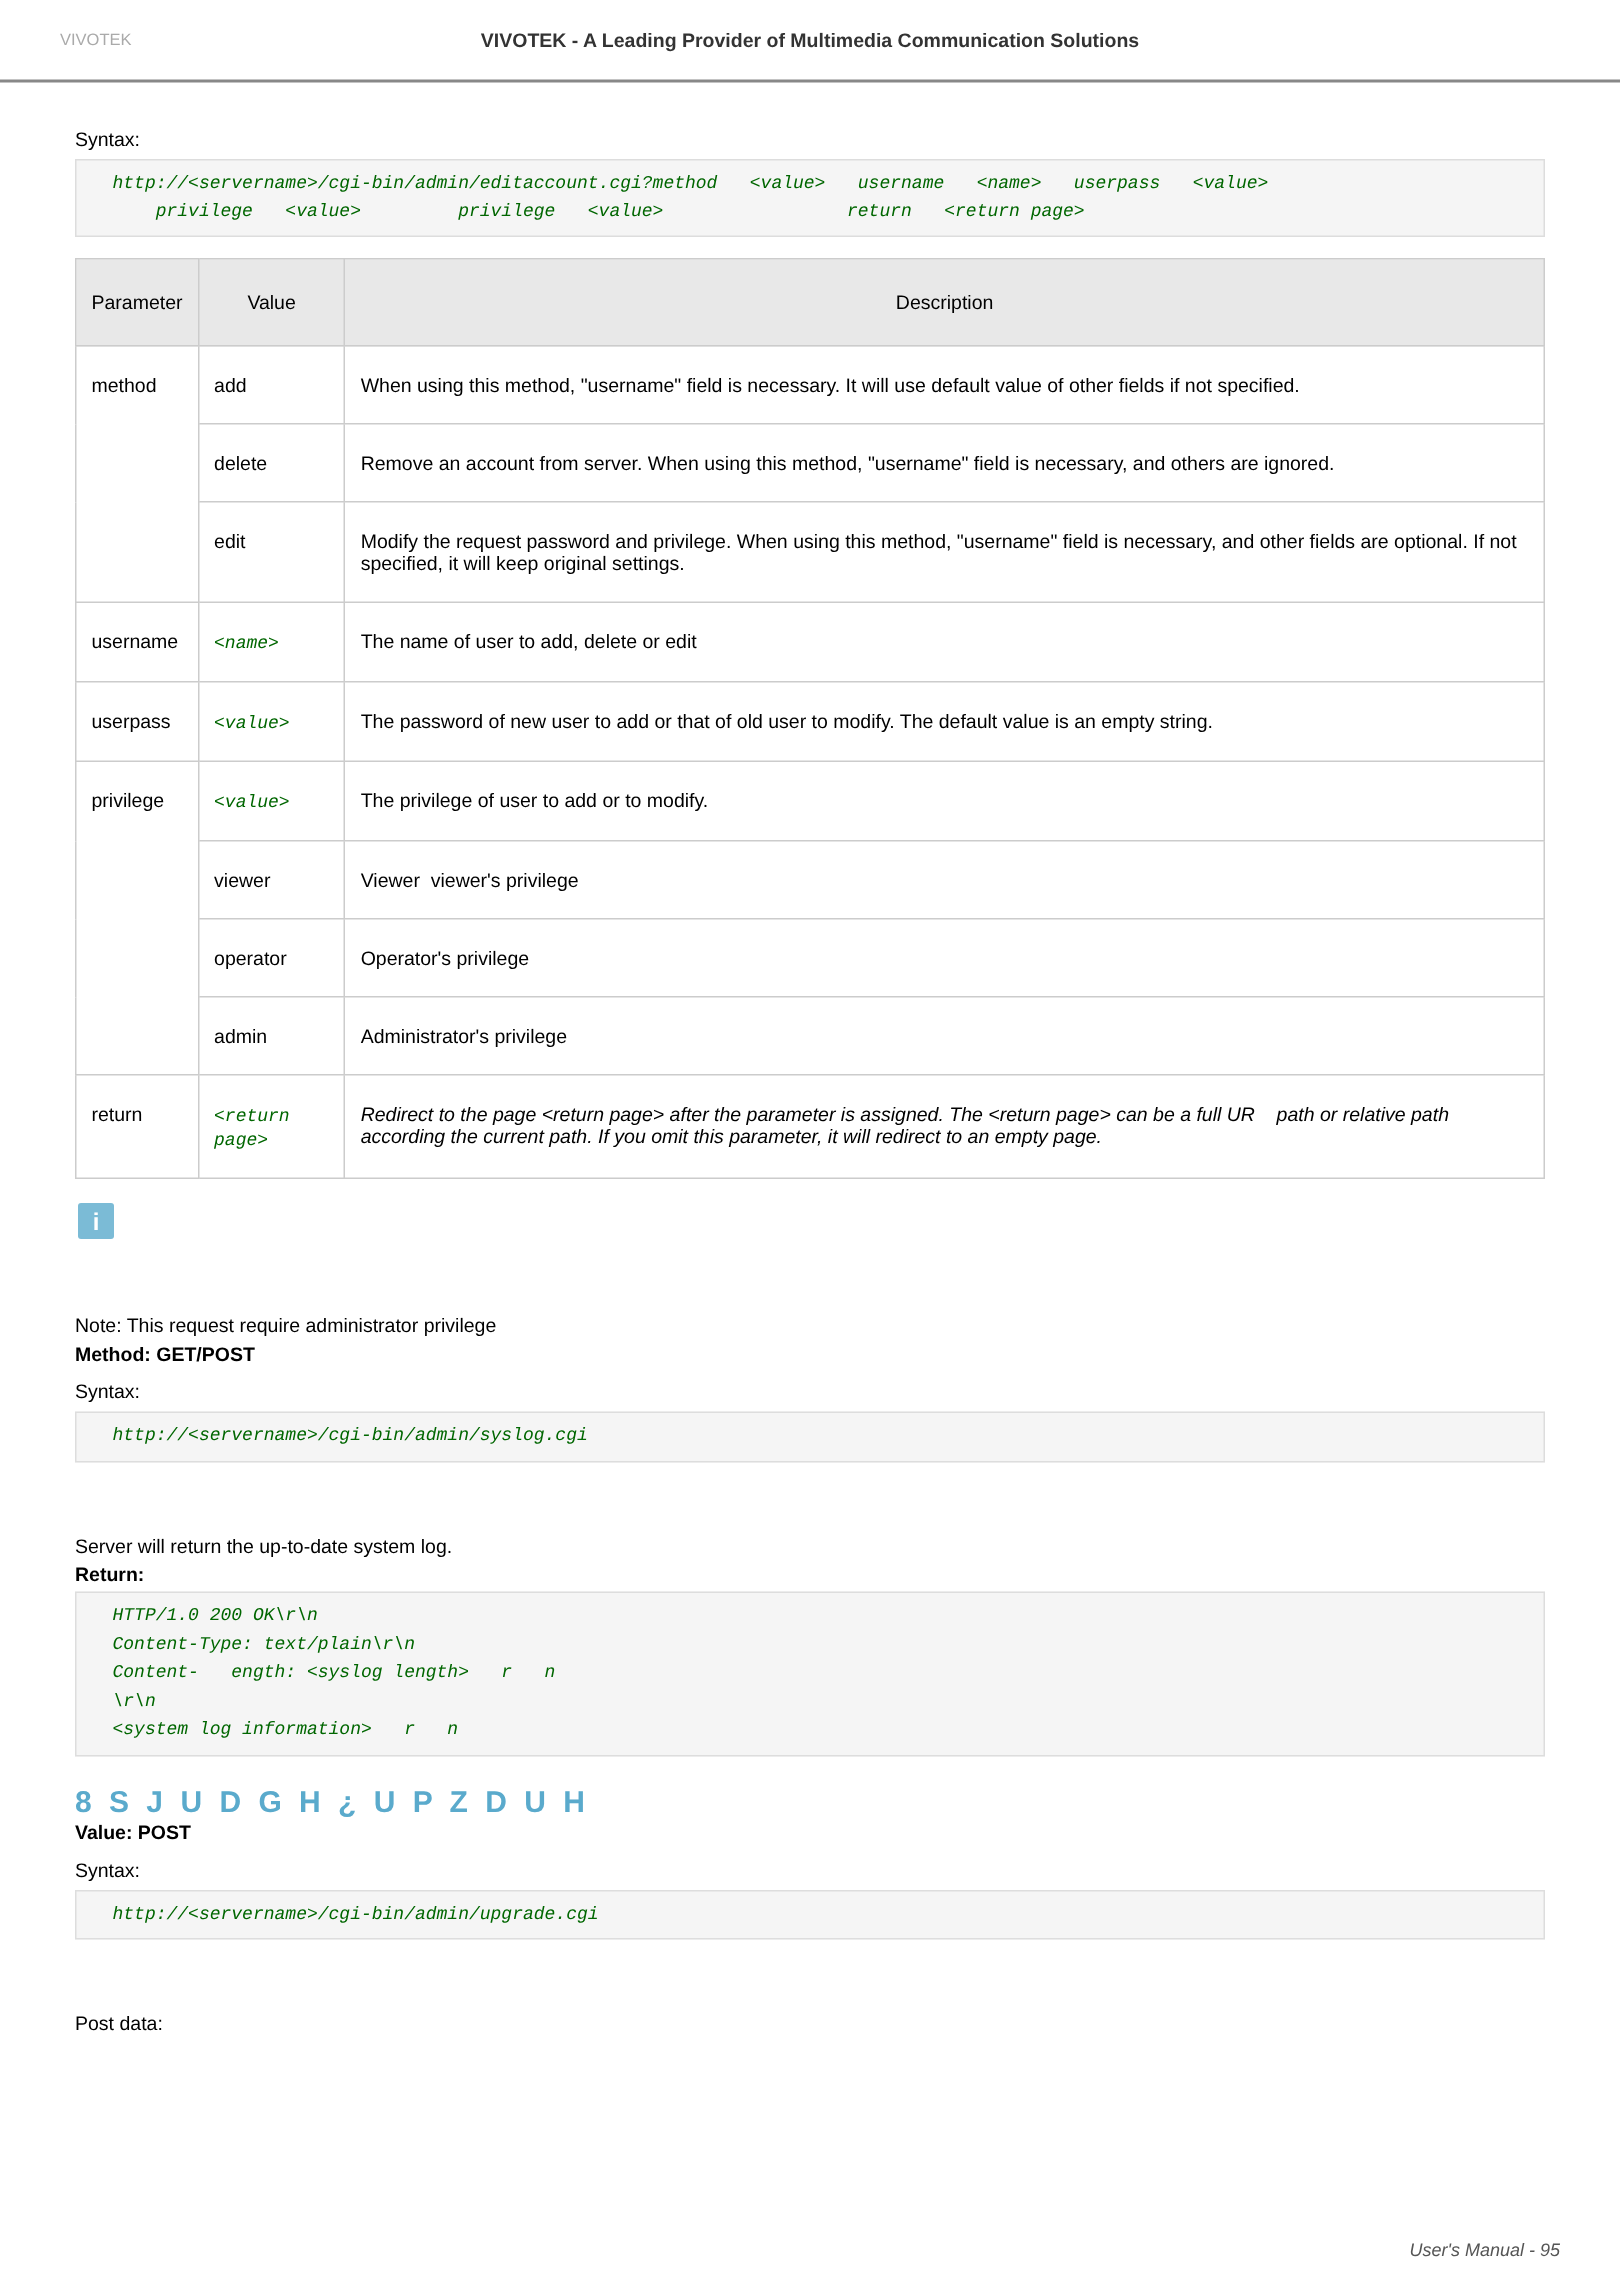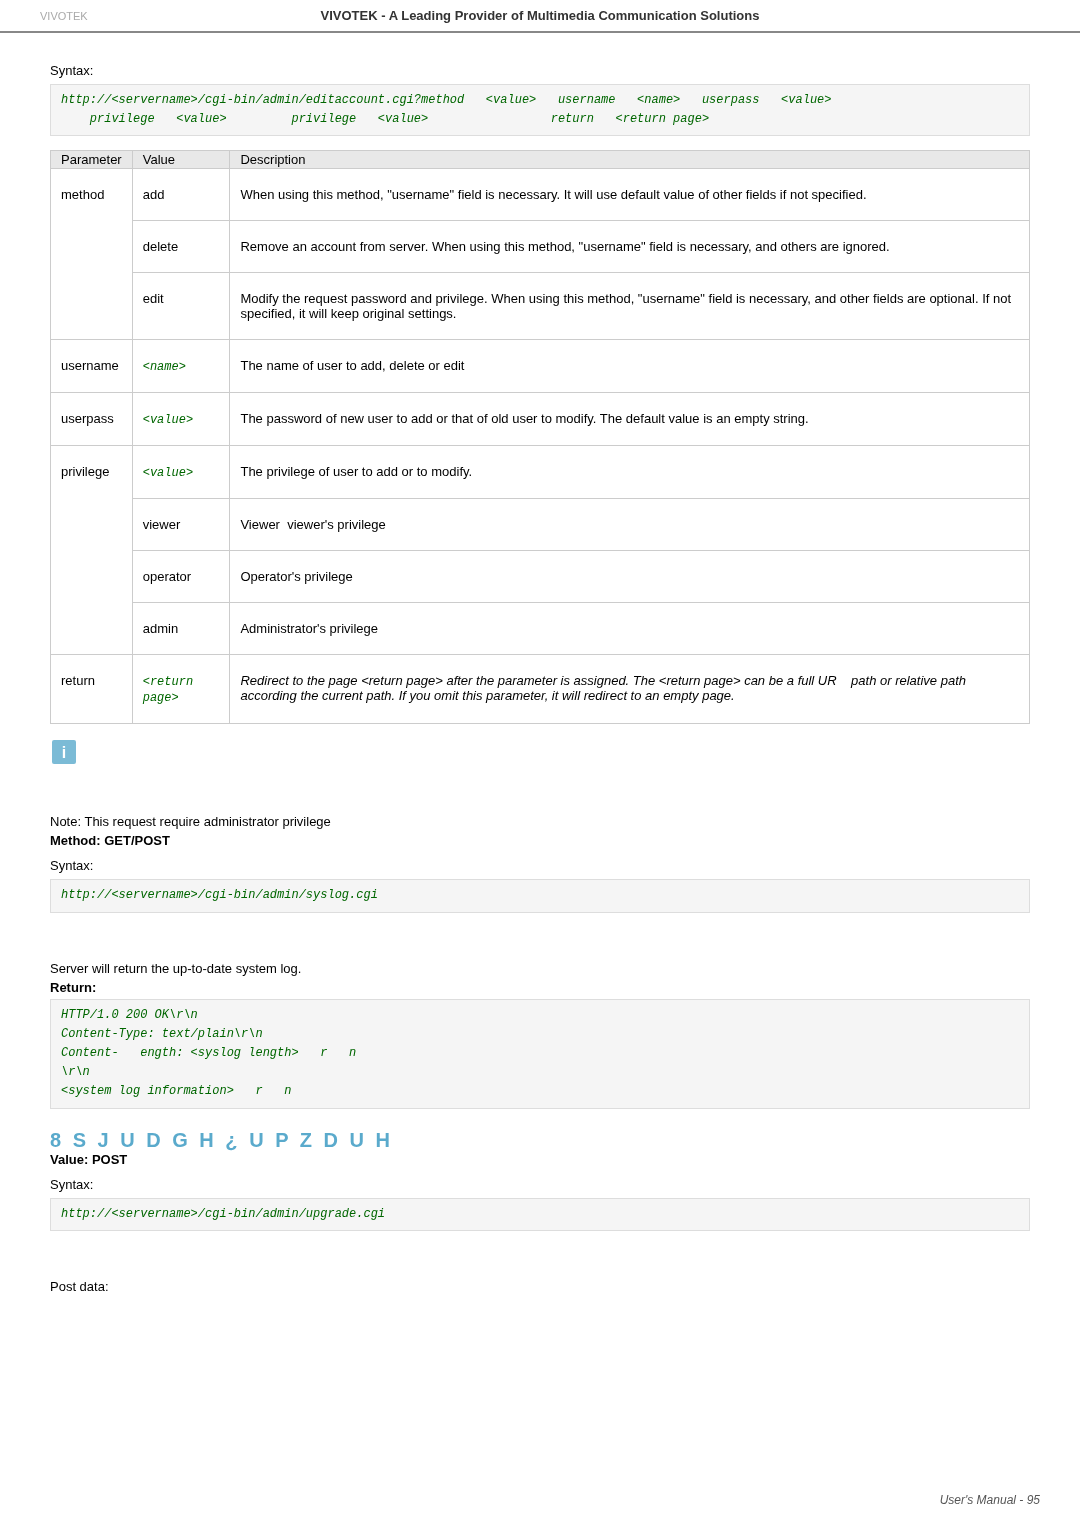--- a/index.html
+++ b/index.html
@@ -7,21 +7,21 @@
       font-family: Arial, sans-serif;
       font-size: 13px;
       background: #fff;
       color: #000;
       width: 1080px;
       min-height: 1527px;
       position: relative;
     }
     .header {
       border-bottom: 2px solid #888;
-      padding: 8px 40px;
+      padding: 19px 40px;
       display: flex;
       align-items: center;
       justify-content: center;
     }
     .header-logo {
       position: absolute;
       left: 40px;
       font-size: 11px;
       color: #aaa;
     }
@@ -34,21 +34,21 @@
       padding: 20px 50px 60px 50px;
     }
     .syntax-label {
       font-size: 13px;
       margin-bottom: 6px;
       margin-top: 10px;
     }
     .code-block {
       background: #f5f5f5;
       border: 1px solid #ddd;
-      padding: 6px 10px;
+      padding: 6px 24px;
       font-family: 'Courier New', monospace;
       font-size: 12px;
       color: #006600;
       font-style: italic;
       margin-bottom: 10px;
       line-height: 1.6;
     }
     .inline-code {
       font-family: 'Courier New', monospace;
       font-size: 12px;
@@ -57,22 +57,22 @@
     }
     table {
       width: 100%;
       border-collapse: collapse;
       margin: 14px 0;
       font-size: 13px;
     }
     table th {
       background: #e8e8e8;
       border: 1px solid #ccc;
-      padding: 1px 10px;
-      text-align: left;
+      padding: 21px 10px;
+      text-align: center;
       font-weight: normal;
     }
     table td {
       border: 1px solid #ccc;
       padding: 18px 10px;
       vertical-align: top;
     }
     .note-icon {
       width: 28px;
       height: 28px;

